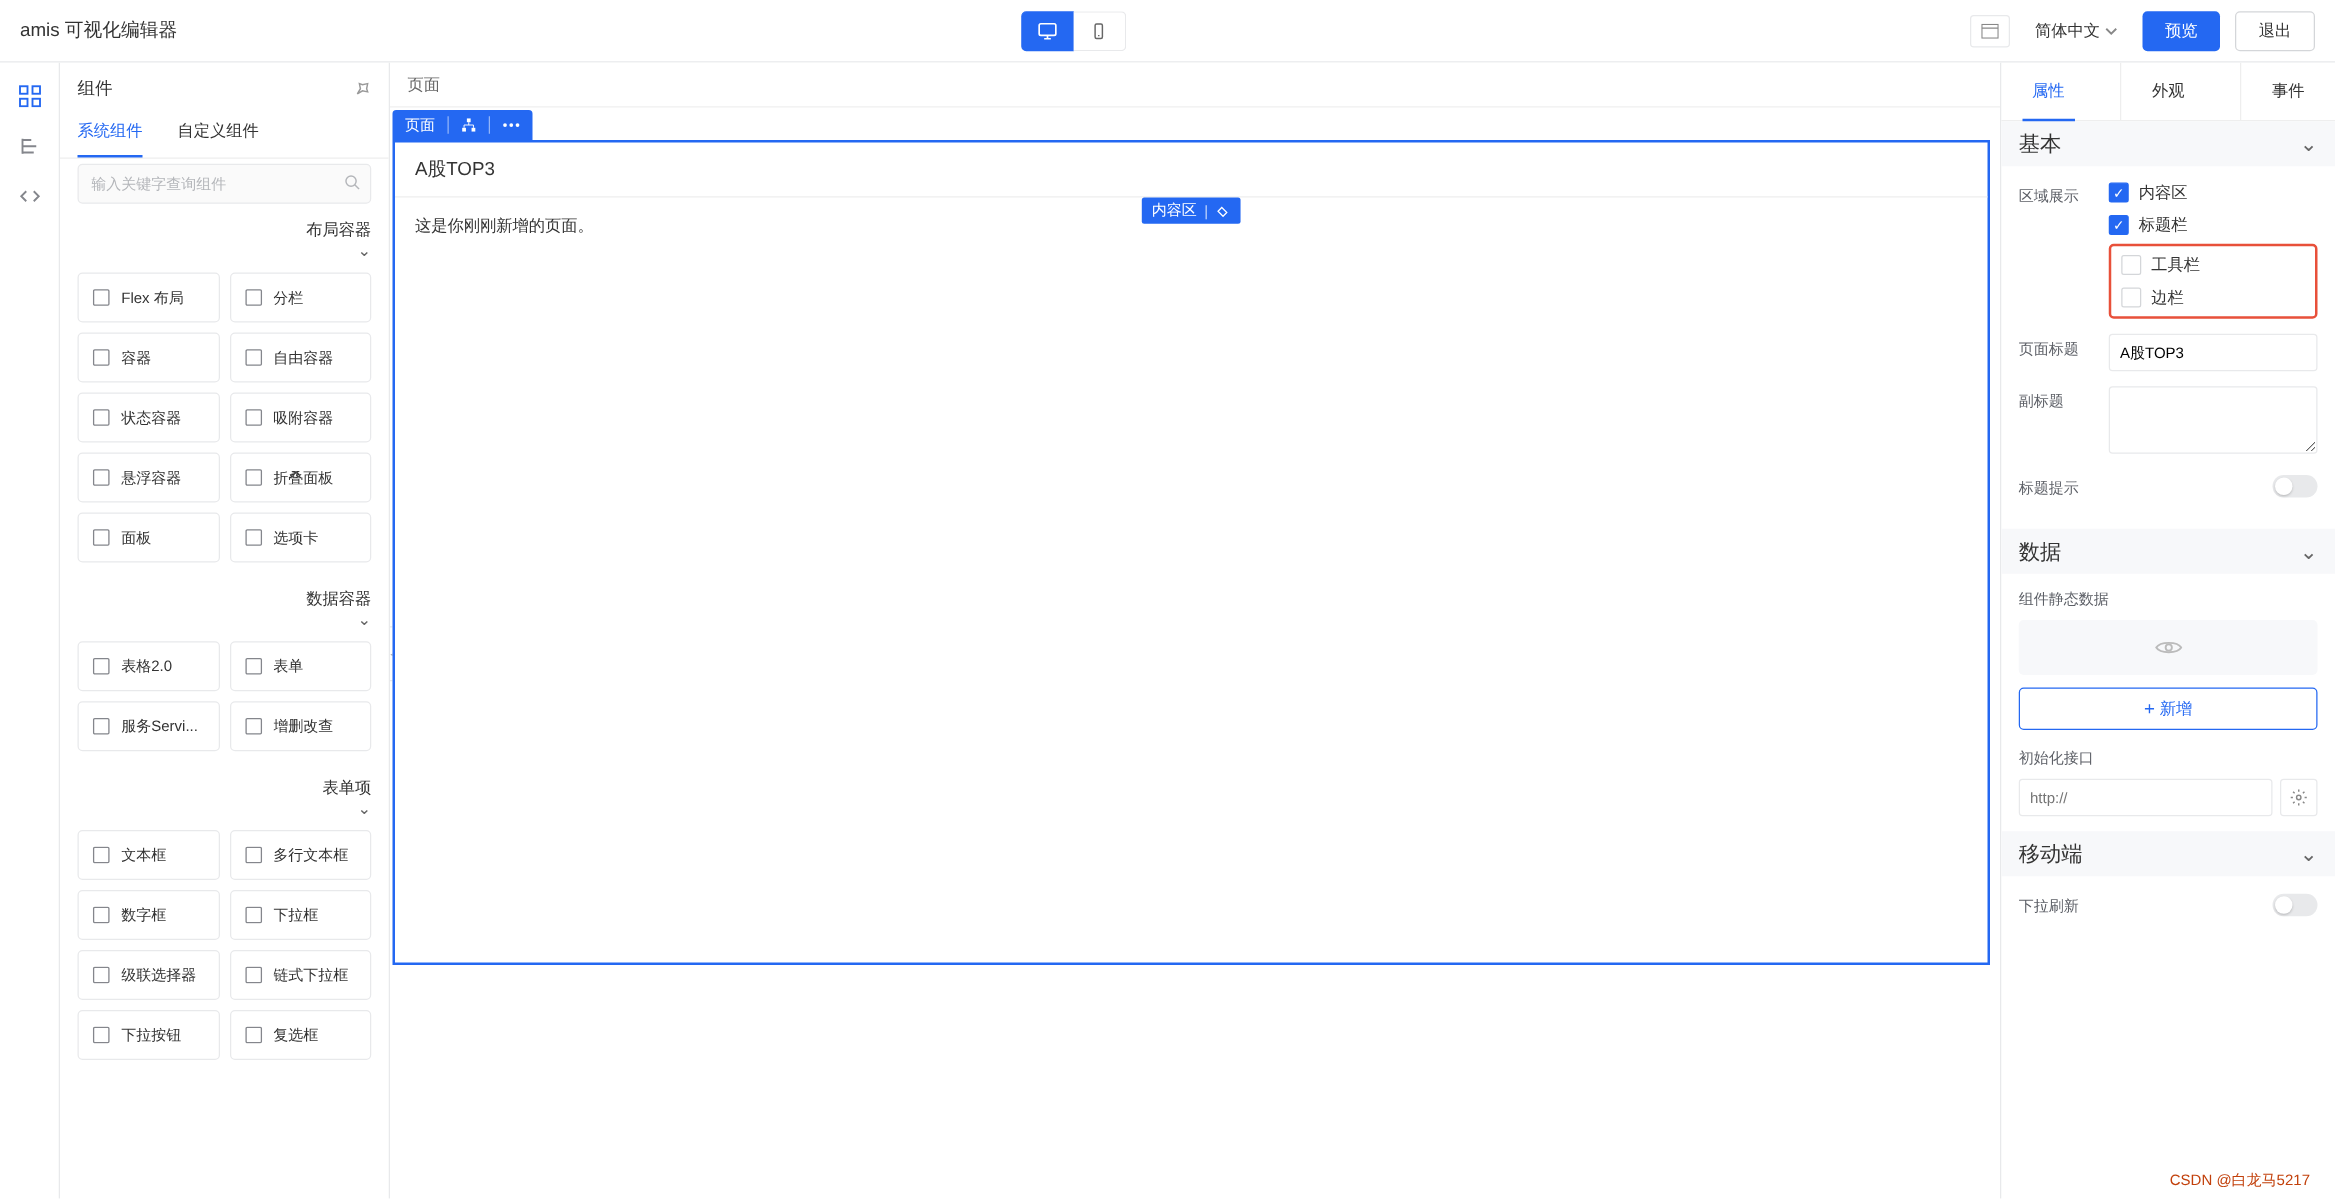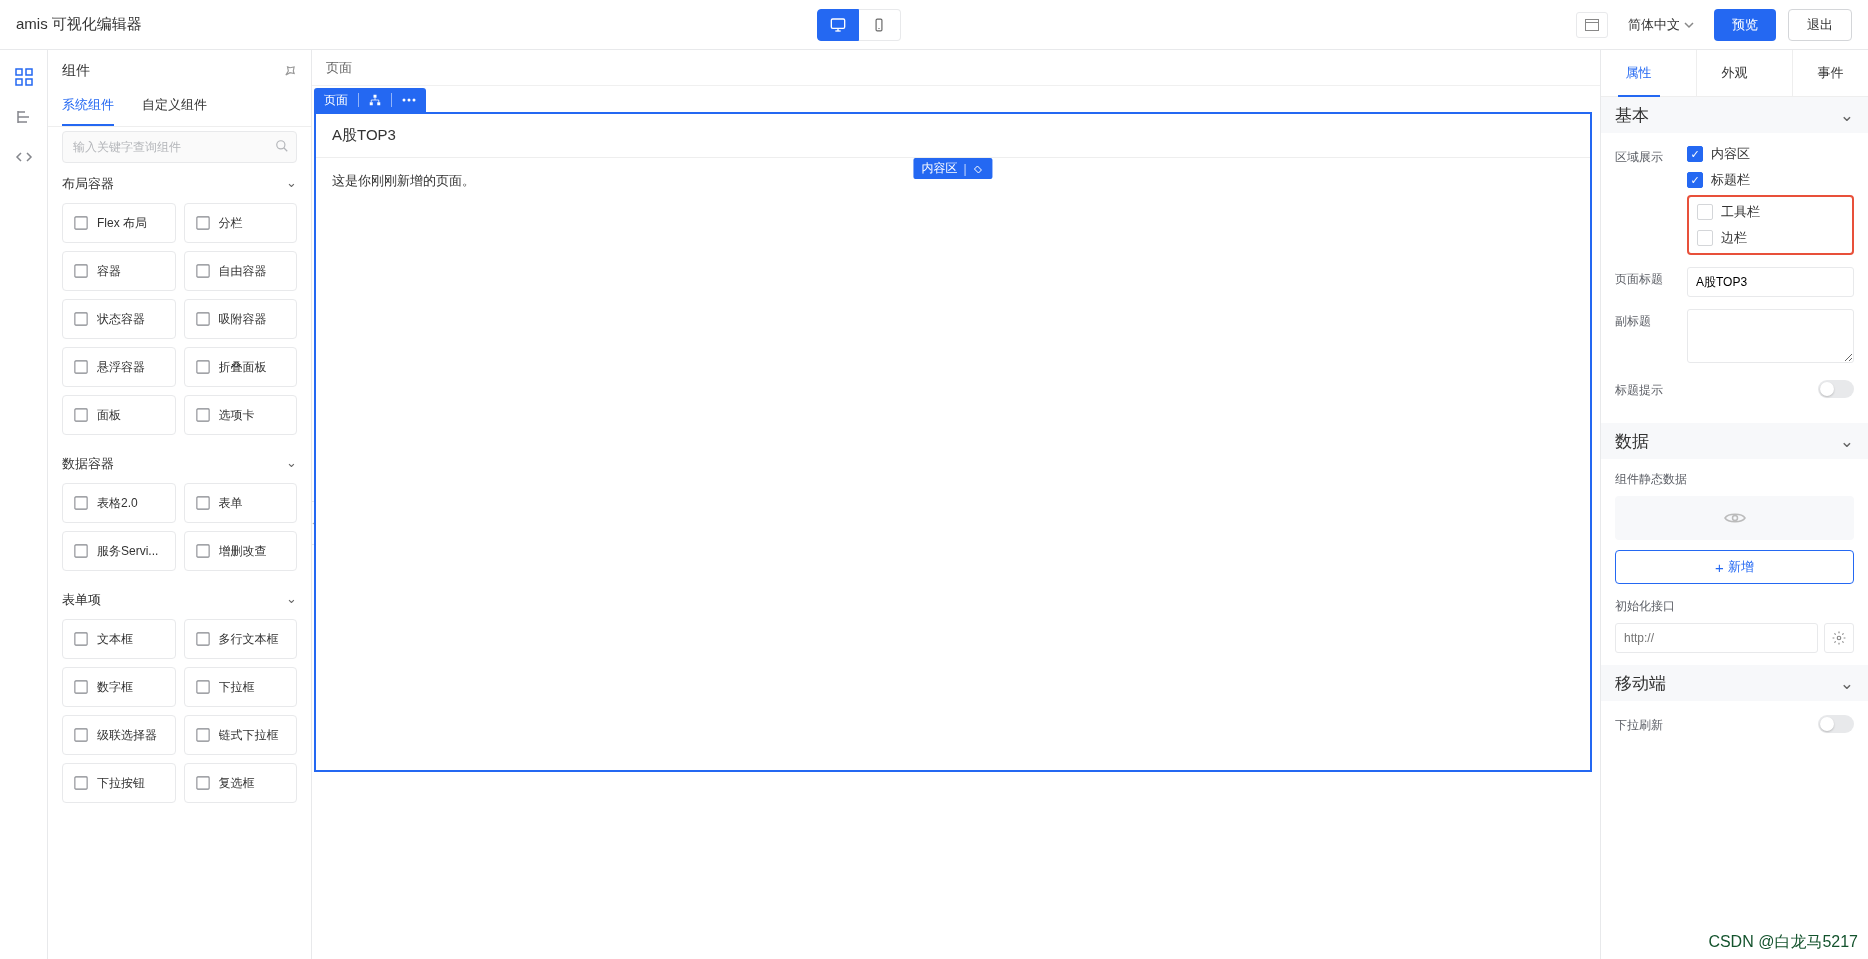--- a/index.html
+++ b/index.html
@@ -35,21 +35,21 @@
 .left-head-title { font-size: 14px; font-weight: 500; flex: 1; }
 .pin-icon { color: #999; cursor: pointer; }
 .left-tabs { display: flex; padding: 0 14px; gap: 28px; border-bottom: 1px solid #eee; }
 .left-tab { padding: 8px 0 10px; font-size: 13px; cursor: pointer; color: #333; border-bottom: 2px solid transparent; }
 .left-tab.active { color: #2468f2; border-bottom-color: #2468f2; }
 .search-box { margin: 4px 14px; position: relative; }
 .search-input { width: 100%; height: 32px; border: 1px solid #e8e9eb; border-radius: 4px; padding: 0 28px 0 10px; font-size: 12px; color: #333; background:#fafafa; }
 .search-input::placeholder { color: #b4b6ba; }
 .search-icon-r { position: absolute; right: 8px; top: 8px; color: #b4b6ba; }
 .comp-scroll { flex: 1; overflow-y: auto; padding: 0 14px 14px; }
-.group-header { display: flex; align-items: flex-start; justify-content: space-between; padding: 8px 0 10px; font-size: 13px; cursor: pointer; }
+.group-header { display: flex; align-items: flex-end; justify-content: space-between; padding: 8px 0 10px; font-size: 13px; cursor: pointer; flex-direction: column; }
 .chev { color: #666; }
 .comp-grid { display: grid; grid-template-columns: 1fr 1fr; gap: 8px; margin-bottom: 12px; }
 .comp-item { height: 40px; border: 1px solid #e8e9eb; border-radius: 4px; display: flex; align-items: center; padding: 0 10px; gap: 8px; font-size: 12px; cursor: pointer; color:#333; background:#fff; }
 .comp-item .ci-icon { color: #84868c; width: 16px; display:flex; align-items:center; justify-content:center; }
 .comp-item span.lbl { white-space: nowrap; overflow: hidden; text-overflow: ellipsis; }
 
 
 .center { flex: 1; display: flex; flex-direction: column; background: #fff; position: relative; overflow:hidden;}
 .breadcrumb { height: 36px; display: flex; align-items: center; padding: 0 14px; color: #666; font-size: 13px; border-bottom: 1px solid #f0f0f0; }
 .canvas-wrap { flex: 1; padding: 2px 8px 8px 2px; overflow: auto; position: relative; }
@@ -84,21 +84,21 @@
 .text-input { width: 100%; height: 30px; border: 1px solid #e8e9eb; border-radius: 3px; padding: 0 8px; font-size: 12px; }
 .textarea-input { width: 100%; height: 54px; border: 1px solid #e8e9eb; border-radius: 3px; padding: 6px 8px; font-size: 12px; resize: vertical; }
 .switch { width: 36px; height: 18px; background: #e8e9eb; border-radius: 10px; position: relative; cursor: pointer; }
 .switch::after { content: ''; position: absolute; width: 14px; height: 14px; background: #fff; border-radius: 50%; top: 2px; left: 2px; box-shadow: 0 1px 2px rgba(0,0,0,.2); }
 .prop-row.flex-between { justify-content: space-between; align-items: center; }
 .static-data-box { background: #f7f8fa; border-radius: 4px; height: 44px; display: flex; align-items: center; justify-content: center; margin: 8px 0 10px; color:#bbb; }
 .add-btn { width: 100%; height: 34px; border: 1px solid #2468f2; color: #2468f2; background: #fff; border-radius: 4px; display: flex; align-items: center; justify-content: center; gap: 4px; cursor: pointer; font-size: 13px; }
 .url-row { display: flex; gap: 6px; }
 .url-input { flex: 1; height: 30px; border: 1px solid #e8e9eb; border-radius: 3px; padding: 0 8px; font-size: 12px; }
 .url-btn { width: 30px; height: 30px; border: 1px solid #e8e9eb; border-radius: 3px; display: flex; align-items: center; justify-content: center; cursor: pointer; color:#888;}
-.watermark { position: fixed; right: 10px; bottom: 6px; color: #14532d; font-size: 16px; pointer-events:none; }
+.watermark { position: fixed; right: 20px; bottom: 6px; color: #c2410c; font-size: 12px; pointer-events:none; }
 
 svg { display: block; }
 </style>
 </head>
 <body>
 
 <div class="root">
 
   <div class="top-header">
     <div class="top-title">amis 可视化编辑器</div>

